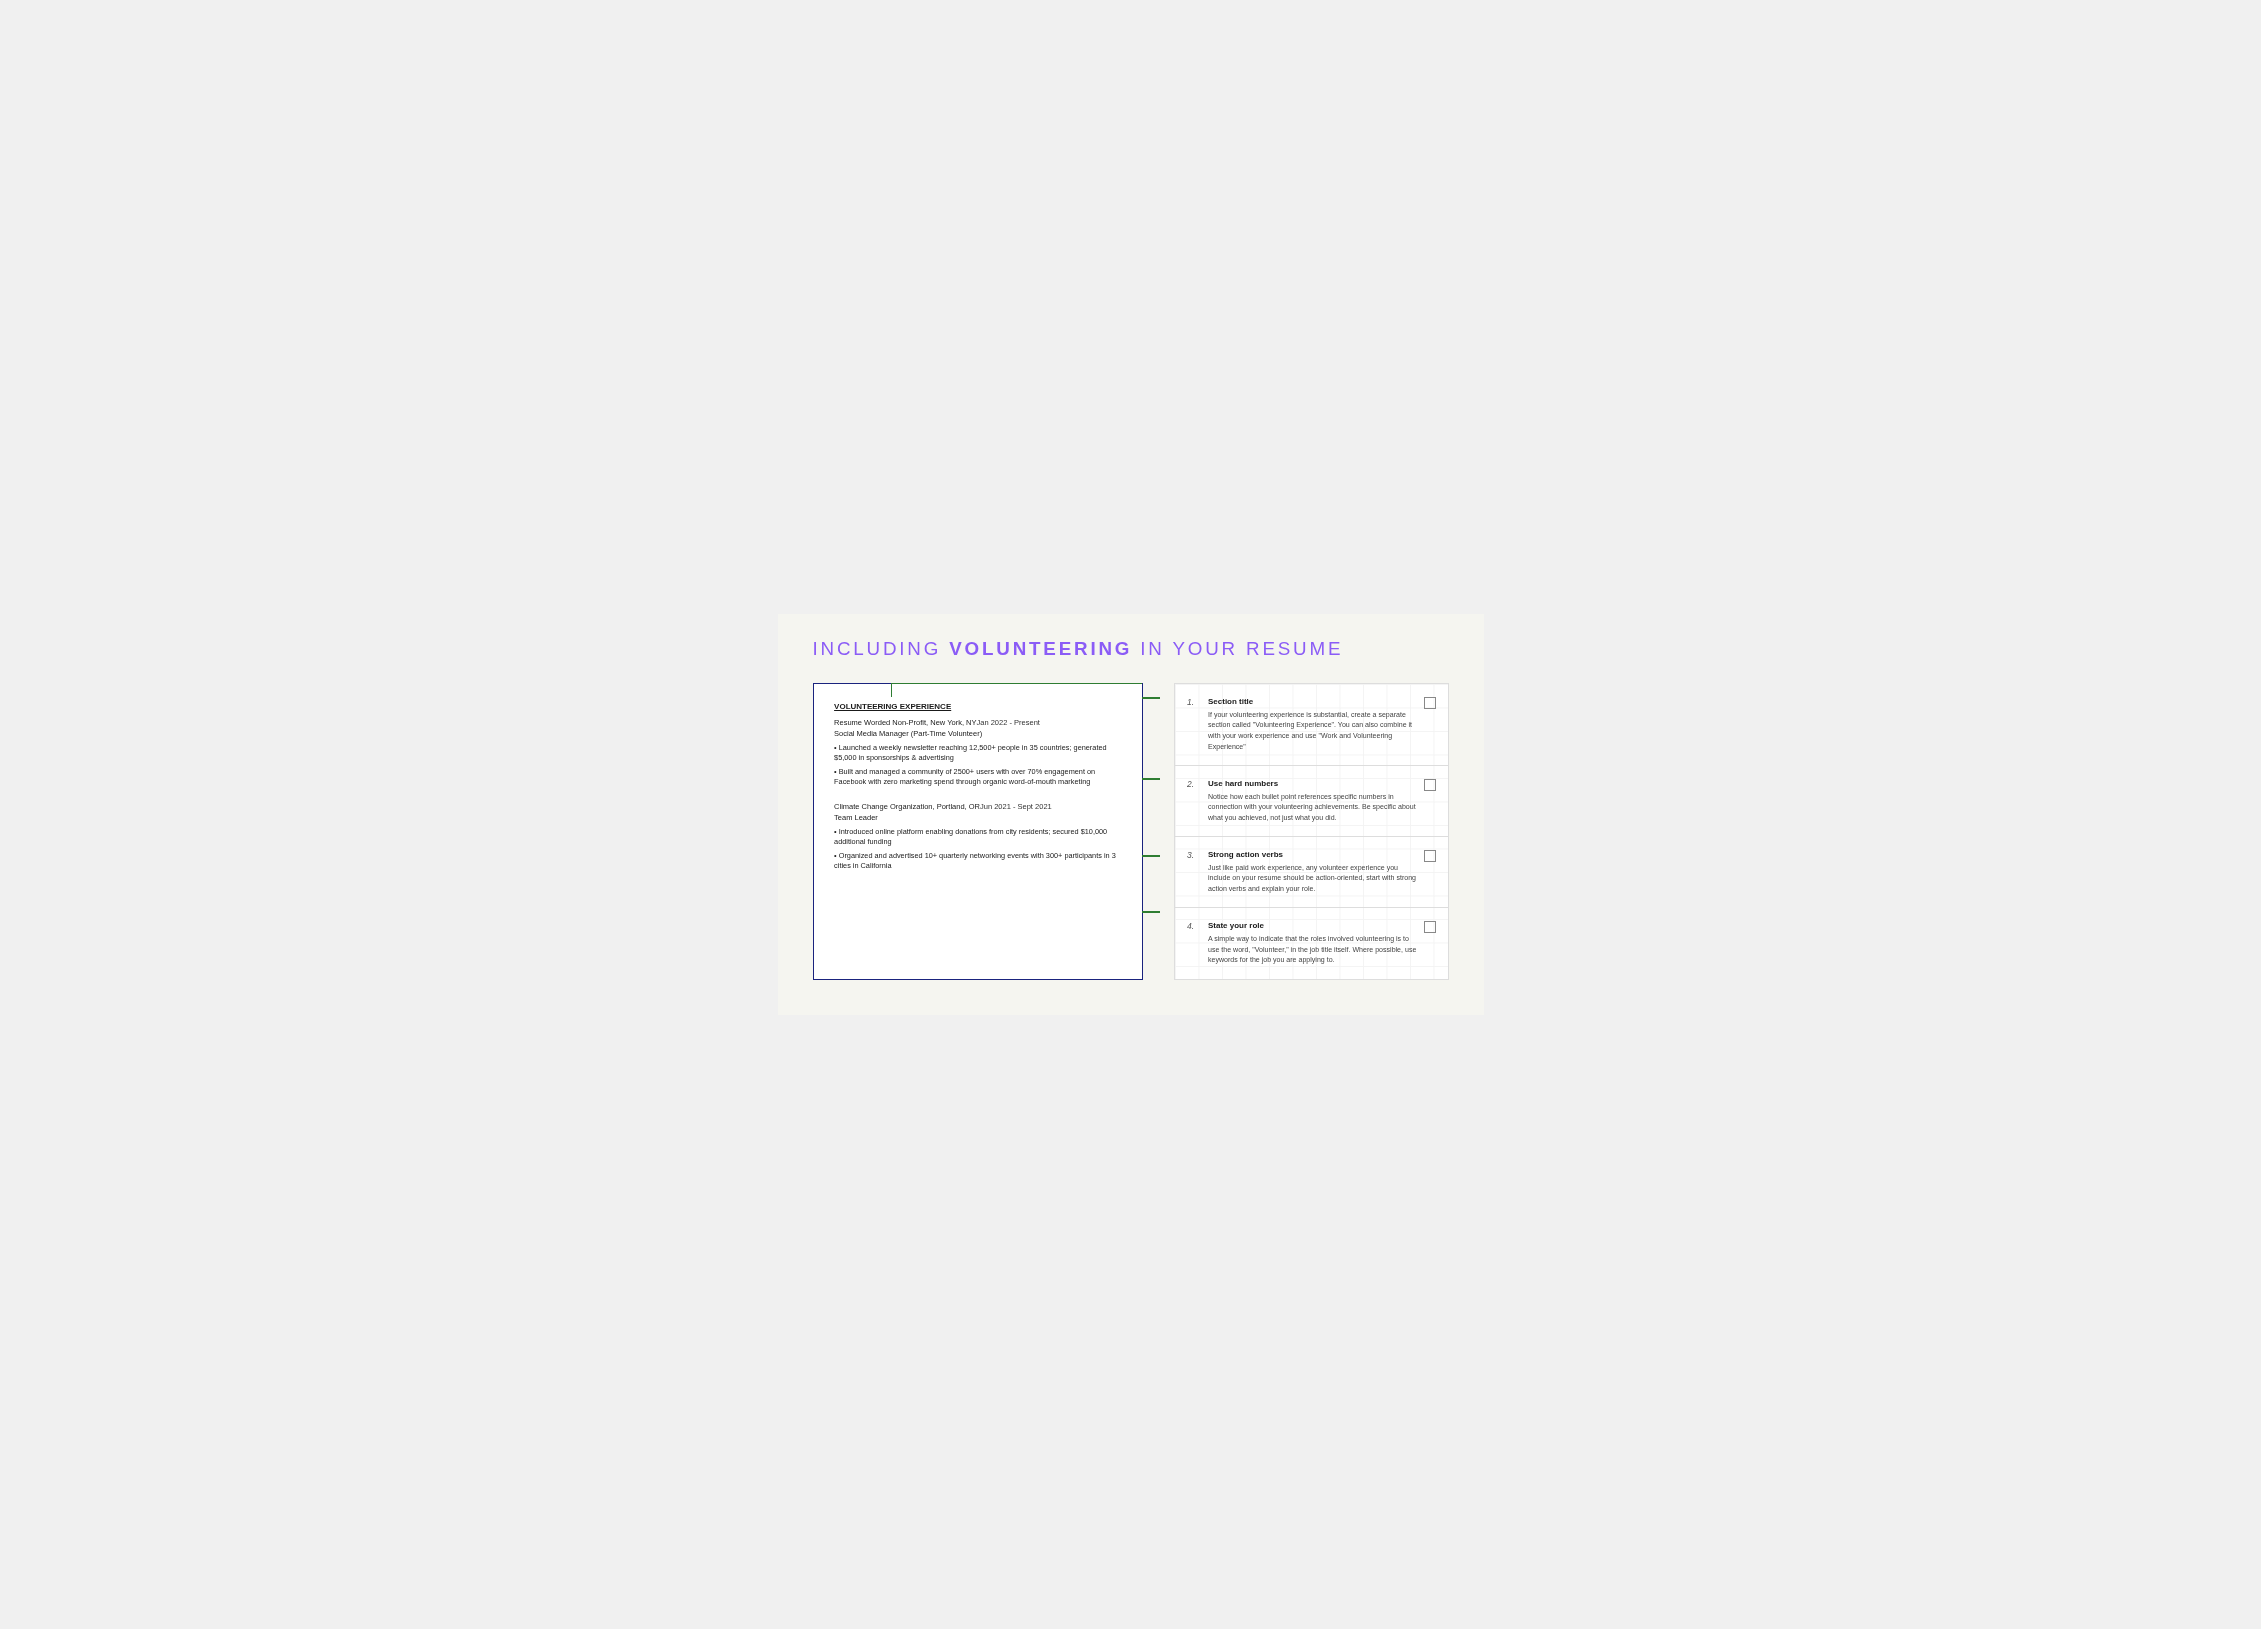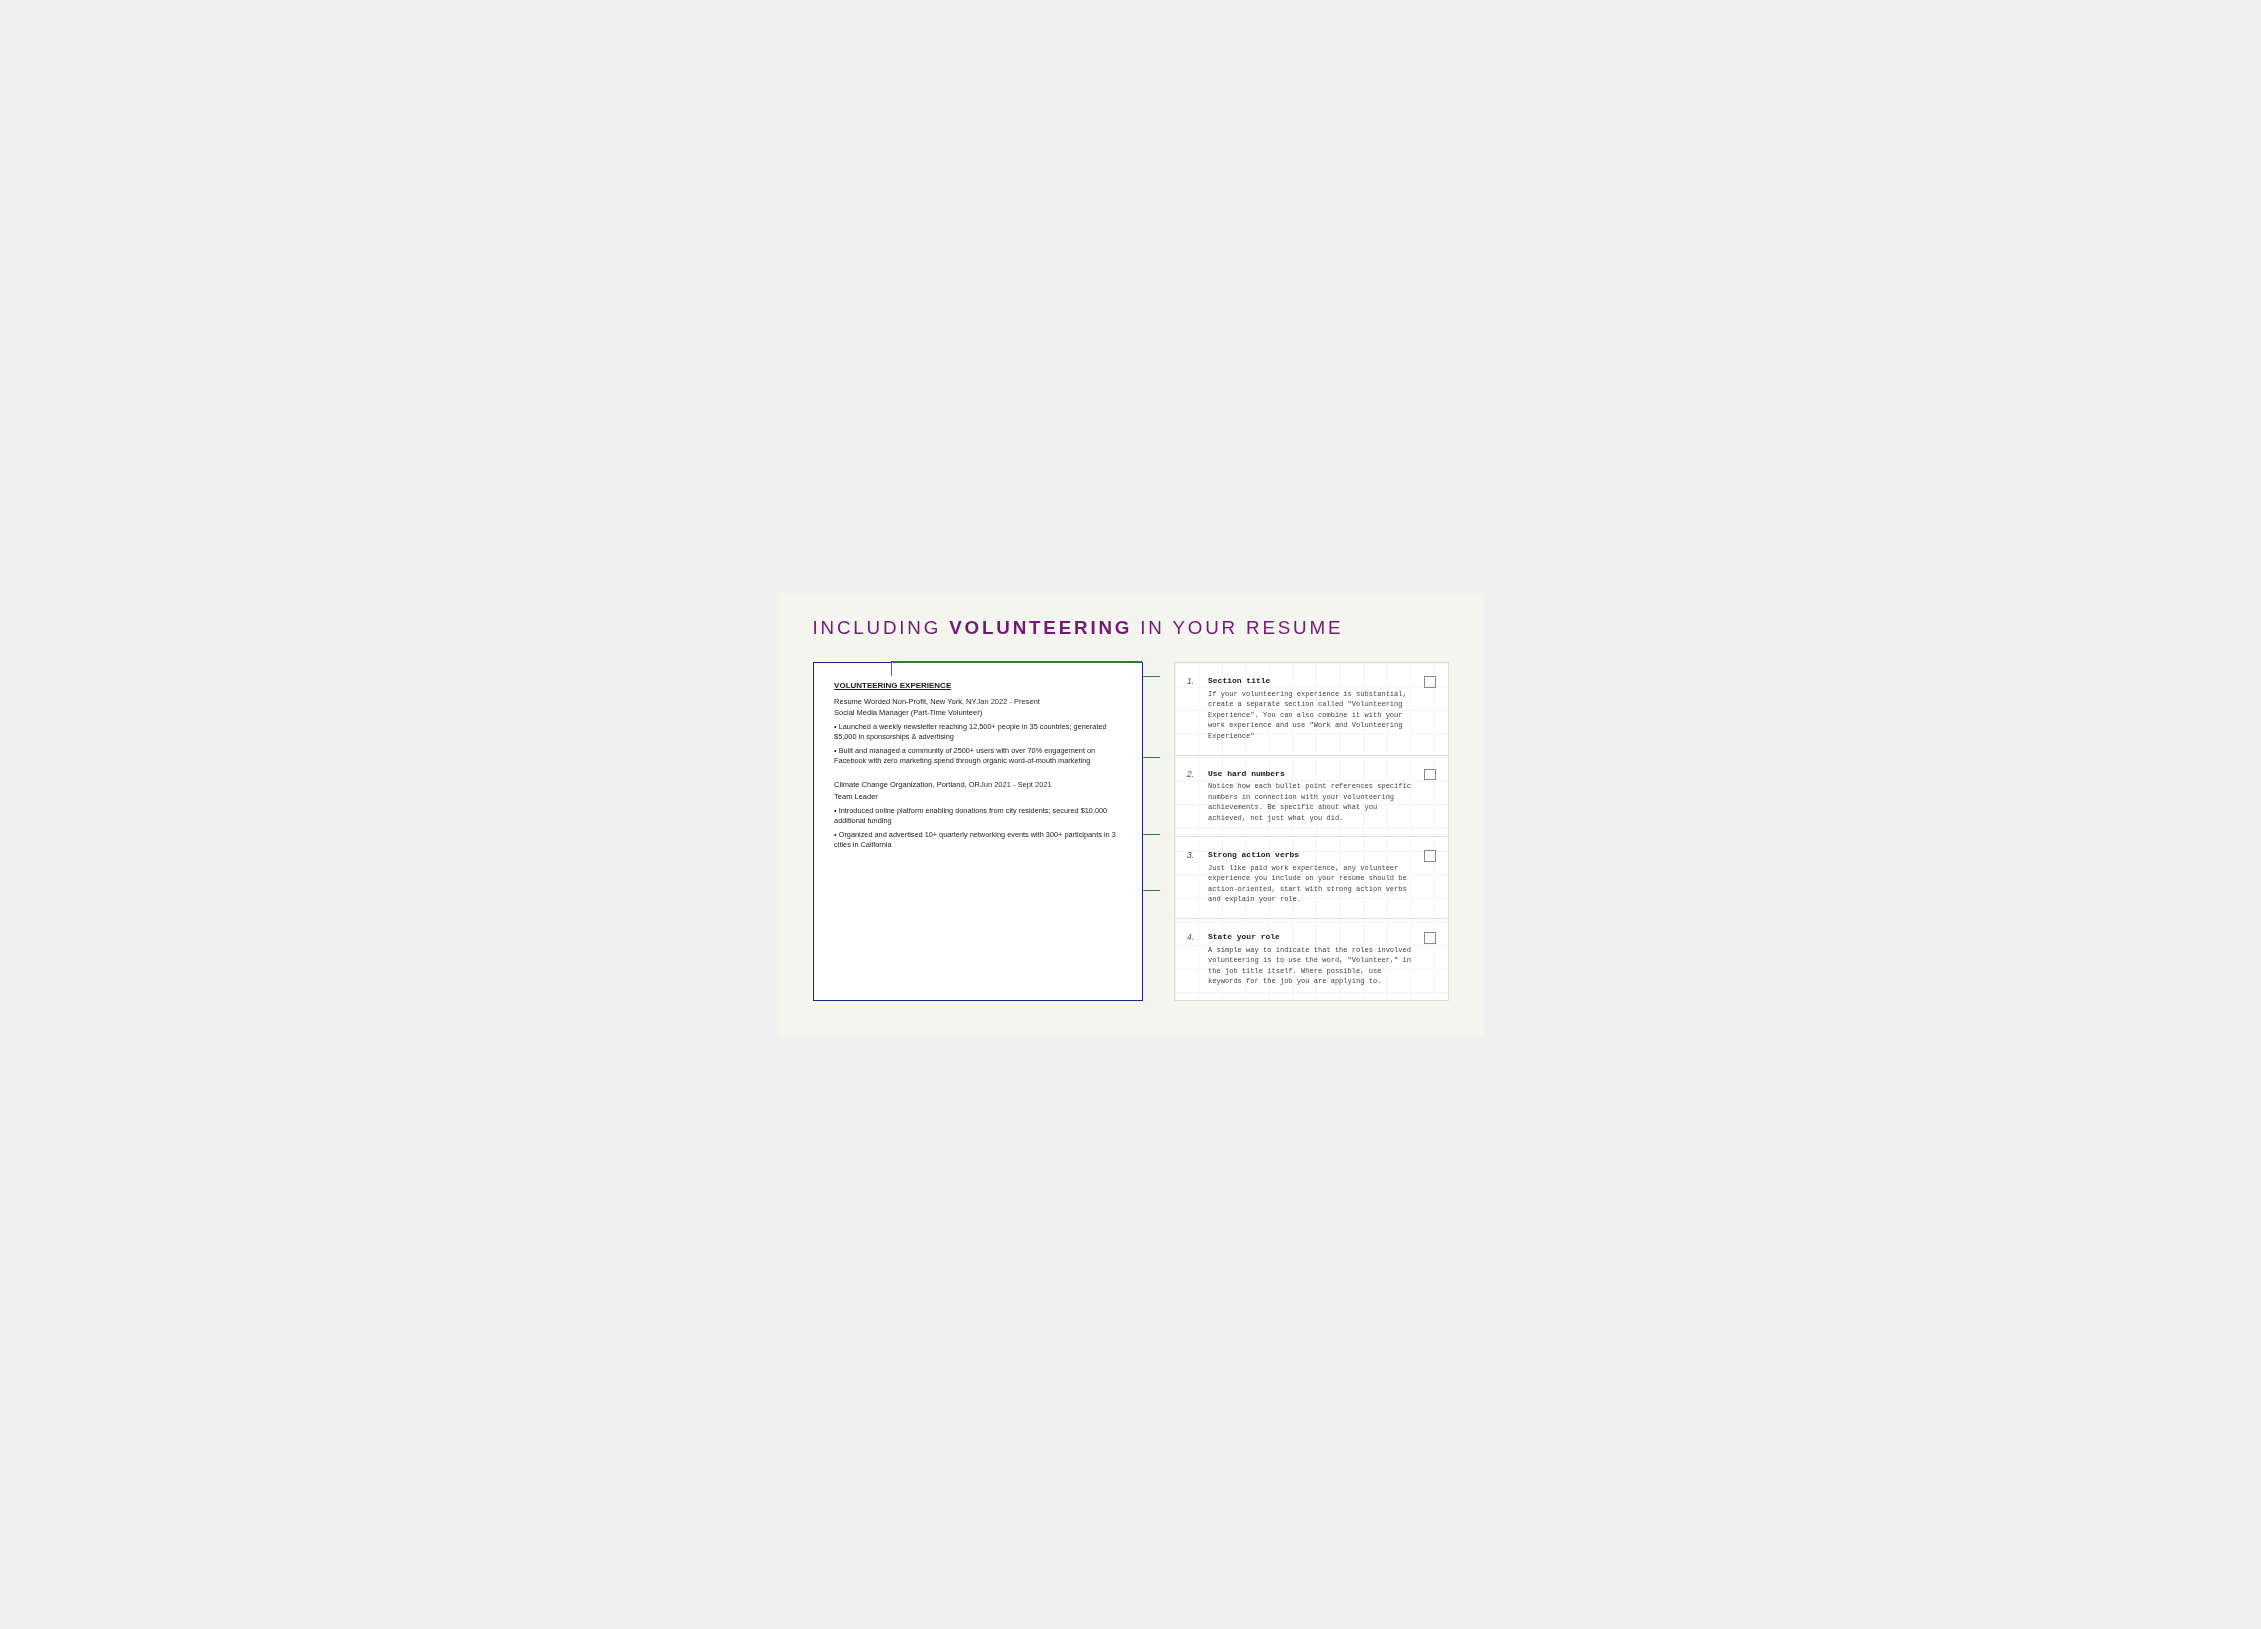--- a/index.html
+++ b/index.html
@@ -24,21 +24,21 @@
       width: 100%;
       max-width: 706px;
       padding: 23.5px 35px 35px 35px;
       position: relative;
     }
 
     .main-title {
       font-size: 2rem;
       font-weight: 400;
       letter-spacing: 0.15em;
-      color: #701a75;
+      color: #8b5cf6;
       margin-bottom: 23.5px;
       text-transform: uppercase;
     }
 
     .main-title strong {
       font-weight: 900;
       font-style: normal;
     }
 
     .content-area {
@@ -195,21 +195,20 @@
     .tip-number {
       font-size: 0.9rem;
       color: #555;
       font-style: italic;
       min-width: 14px;
       flex-shrink: 0;
     }
 
     .tip-content {
       flex: 1;
-      font-family: Liberation Mono, monospace;
     }
 
     .tip-title {
       font-size: 0.85rem;
       font-weight: 700;
       color: #1a1a1a;
       margin-bottom: 3.5px;
     }
 
     .tip-description {

